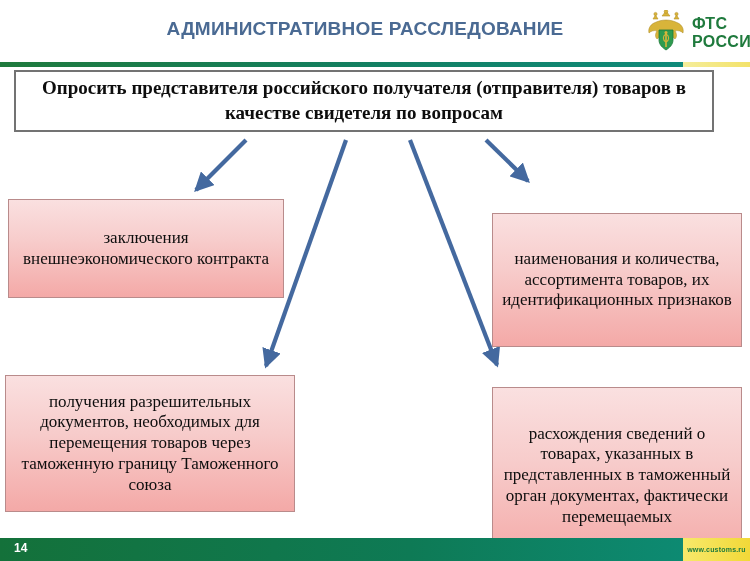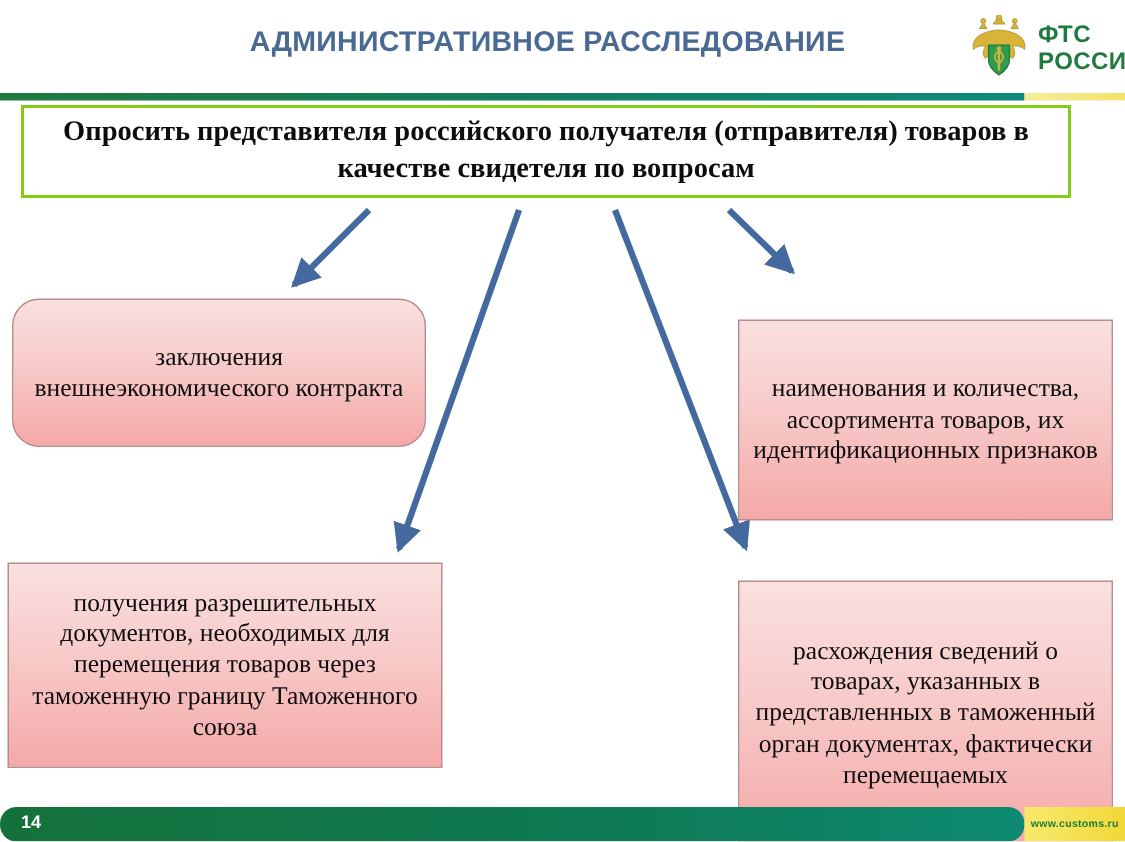--- a/index.html
+++ b/index.html
@@ -76,21 +76,21 @@
     width: 67px; height: 5px;
     background: linear-gradient(to right, #f5ed9a 0%, #f3e26a 100%);
   }
 
   
   .root-box {
     position: absolute;
     left: 14px; top: 70px;
     width: 700px; height: 62px;
     box-sizing: border-box;
-    border: 2px solid #84cc16;
+    border: 2px solid #737373;
     background: #ffffff;
     display: flex;
     align-items: center;
     justify-content: center;
     padding: 4px 14px;
   }
   .root-box-text {
     text-align: center;
     font-family: "Liberation Serif", serif;
     font-size: 19px;
@@ -111,21 +111,21 @@
     padding: 5px 9px;
   }
   .pink-box-text {
     text-align: center;
     font-family: "Liberation Serif", serif;
     font-size: 17px;
     line-height: 1.22;
     color: #0d0d0d;
   }
 
-  #box-contract  { left: 8px;   top: 199px; width: 276px; height: 99px; border-radius: 18px; }
+  #box-contract  { left: 8px;   top: 199px; width: 276px; height: 99px; }
   #box-names     { left: 492px; top: 190px; width: 250px; height: 134px; margin-top: 23px; }
   #box-permits   { left: 5px;   top: 375px; width: 290px; height: 137px; align-items: center; }
   #box-discrep   { left: 492px; top: 387px; width: 250px; height: 177px; }
 
   
   .arrows {
     position: absolute;
     left: 0; top: 0;
     width: 750px; height: 561px;
     pointer-events: none;
@@ -134,21 +134,20 @@
   
   .footer {
     position: absolute;
     left: 0; top: 538px;
     width: 750px; height: 23px;
   }
   .footer-green {
     position: absolute; left: 0; top: 0;
     width: 683px; height: 23px;
     background: linear-gradient(to right, #14713a 0%, #0e7a55 60%, #0d8a72 100%);
-    border-radius: 11px;
   }
   .footer-yellow {
     position: absolute; left: 683px; top: 0;
     width: 67px; height: 23px;
     background: linear-gradient(to right, #f7e96b 0%, #f2d838 100%);
     display: flex;
     align-items: center;
     justify-content: center;
   }
   .footer-url {

